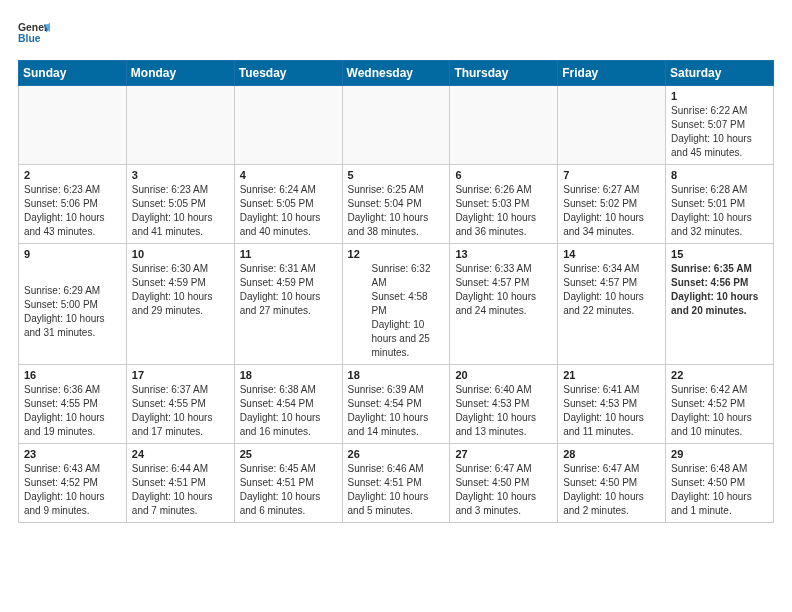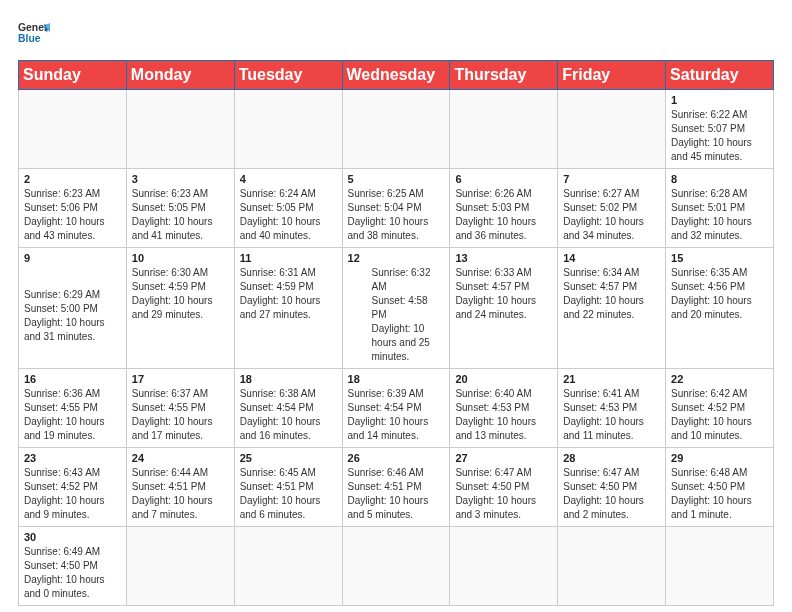--- a/index.html
+++ b/index.html
@@ -43,23 +43,23 @@
       font-size: 13px;
       color: #555;
       margin-top: 2px;
     }
     .calendar {
       width: 100%;
       border-collapse: collapse;
       border: 1px solid #ccc;
     }
     .calendar th {
-      background: #ef4444;
+      background: #0369a1;
       color: #fff;
-      font-size: 16px;
+      font-size: 12px;
       font-weight: bold;
       padding: 5px 4px;
       text-align: left;
       border: 1px solid #1a6faf;
     }
     .calendar td {
       width: calc(100% / 7);
       vertical-align: top;
       border: 1px solid #ccc;
       padding: 4px 5px;
@@ -209,21 +209,21 @@
 Daylight: 10 hours and 24 minutes.</div>
           </td>
           <td>
             <span class="day-num">14</span>
             <div class="day-info" style="white-space: pre-line;">Sunrise: 6:34 AM
 Sunset: 4:57 PM
 Daylight: 10 hours and 22 minutes.</div>
           </td>
           <td>
             <span class="day-num">15</span>
-            <div class="day-info" style="white-space: pre-line;">Sunrise: 6:35 AM
+            <div class="day-info" style="white-space: pre-line; font-weight: bold;">Sunrise: 6:35 AM
 Sunset: 4:56 PM
 Daylight: 10 hours and 20 minutes.</div>
           </td>
         </tr>
         <tr>
           <td>
             <span class="day-num">16</span>
             <div class="day-info" style="white-space: pre-line;">Sunrise: 6:36 AM
 Sunset: 4:55 PM
 Daylight: 10 hours and 19 minutes.</div>
@@ -301,30 +301,16 @@
             <div class="day-info" style="white-space: pre-line;">Sunrise: 6:47 AM
 Sunset: 4:50 PM
 Daylight: 10 hours and 2 minutes.</div>
           </td>
           <td>
             <span class="day-num">29</span>
             <div class="day-info" style="white-space: pre-line;">Sunrise: 6:48 AM
 Sunset: 4:50 PM
 Daylight: 10 hours and 1 minute.</div>
           </td>
-        </tr>
-        <tr class="last-row">
-          <td>
-            <span class="day-num">30</span>
-            <div class="day-info" style="white-space: pre-line;">Sunrise: 6:49 AM
-Sunset: 4:50 PM
-Daylight: 10 hours and 0 minutes.</div>
-          </td>
-          <td class="empty"></td>
-          <td class="empty"></td>
-          <td class="empty"></td>
-          <td class="empty"></td>
-          <td class="empty"></td>
-          <td class="empty"></td>
         </tr>
       </tbody>
   </table>
 </div>
 
 </body></html>

